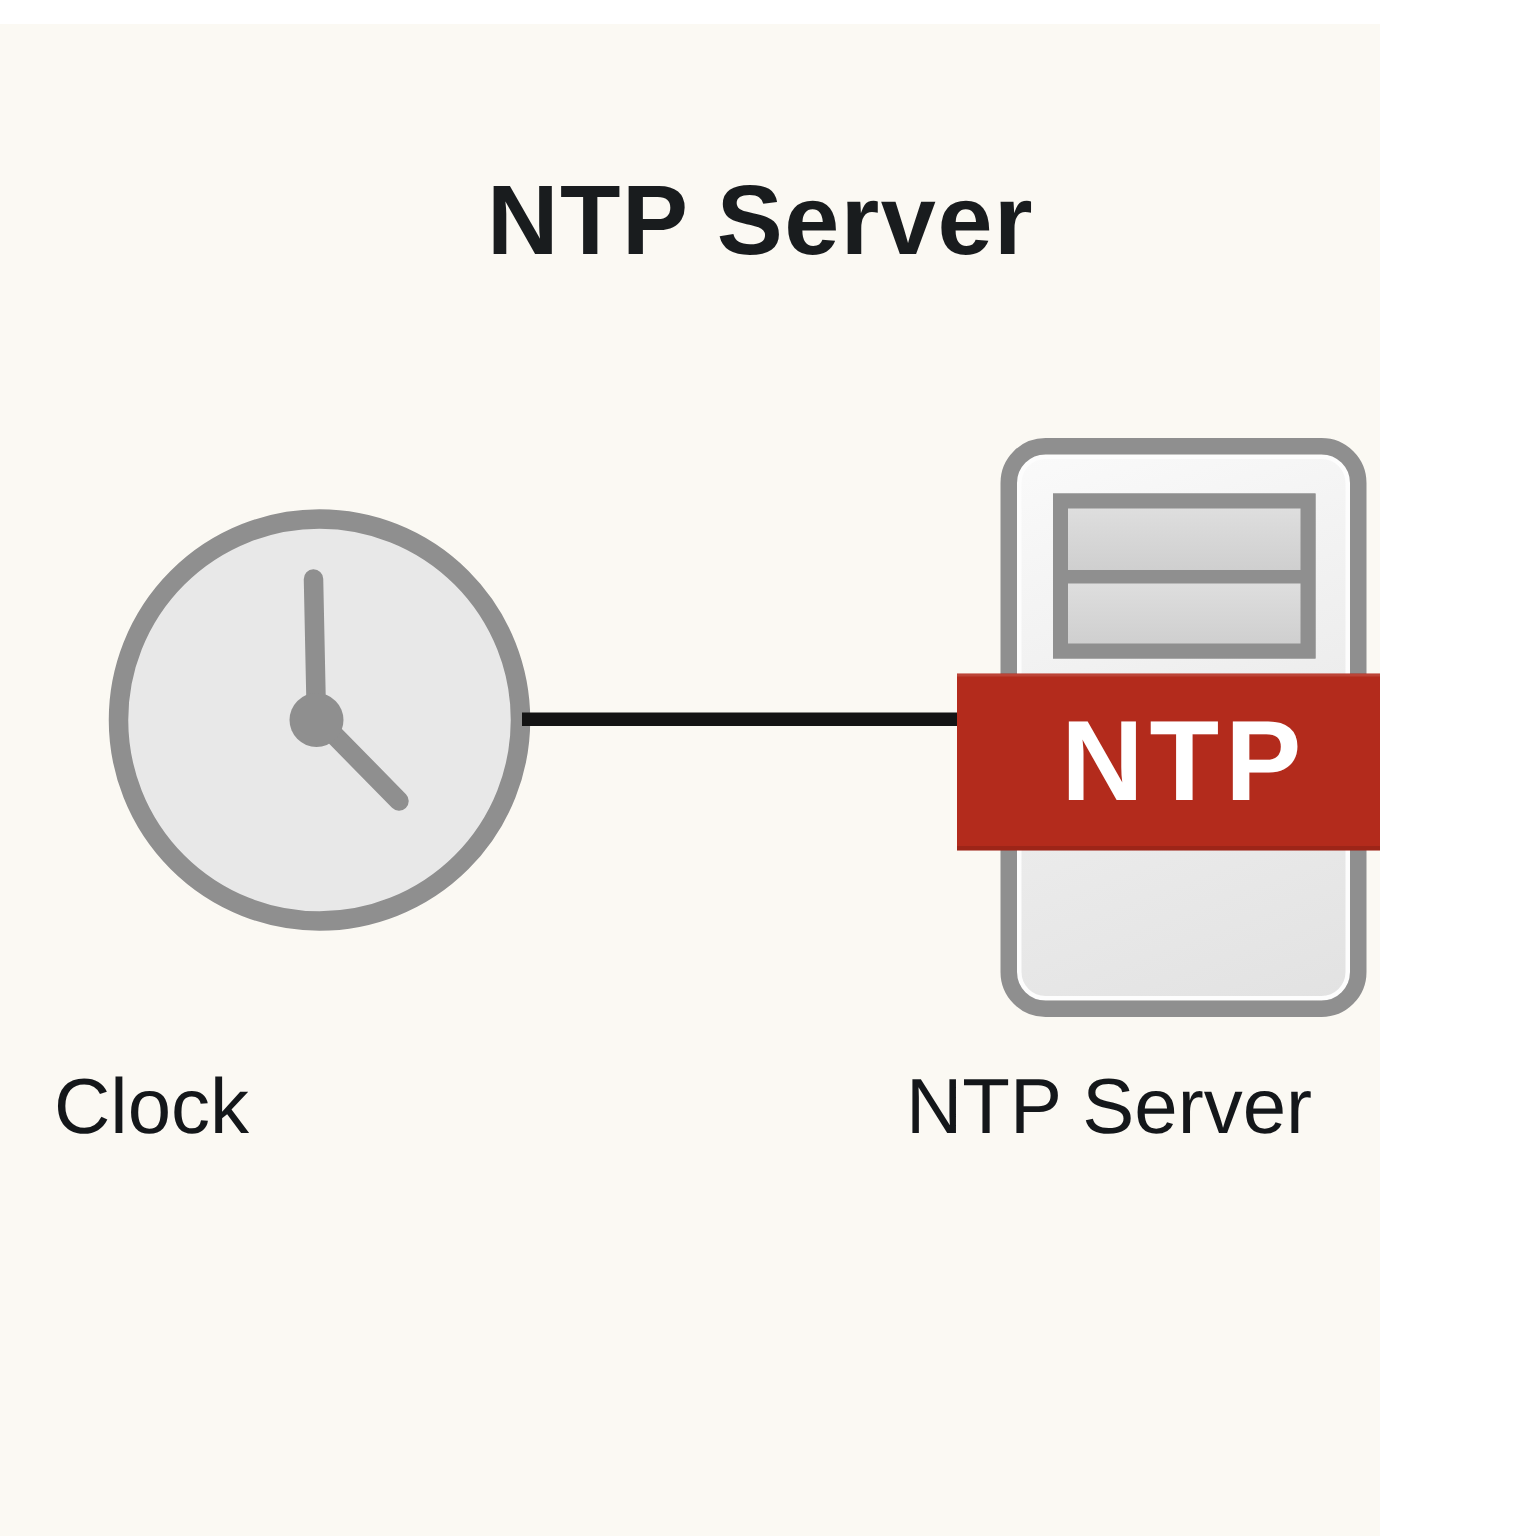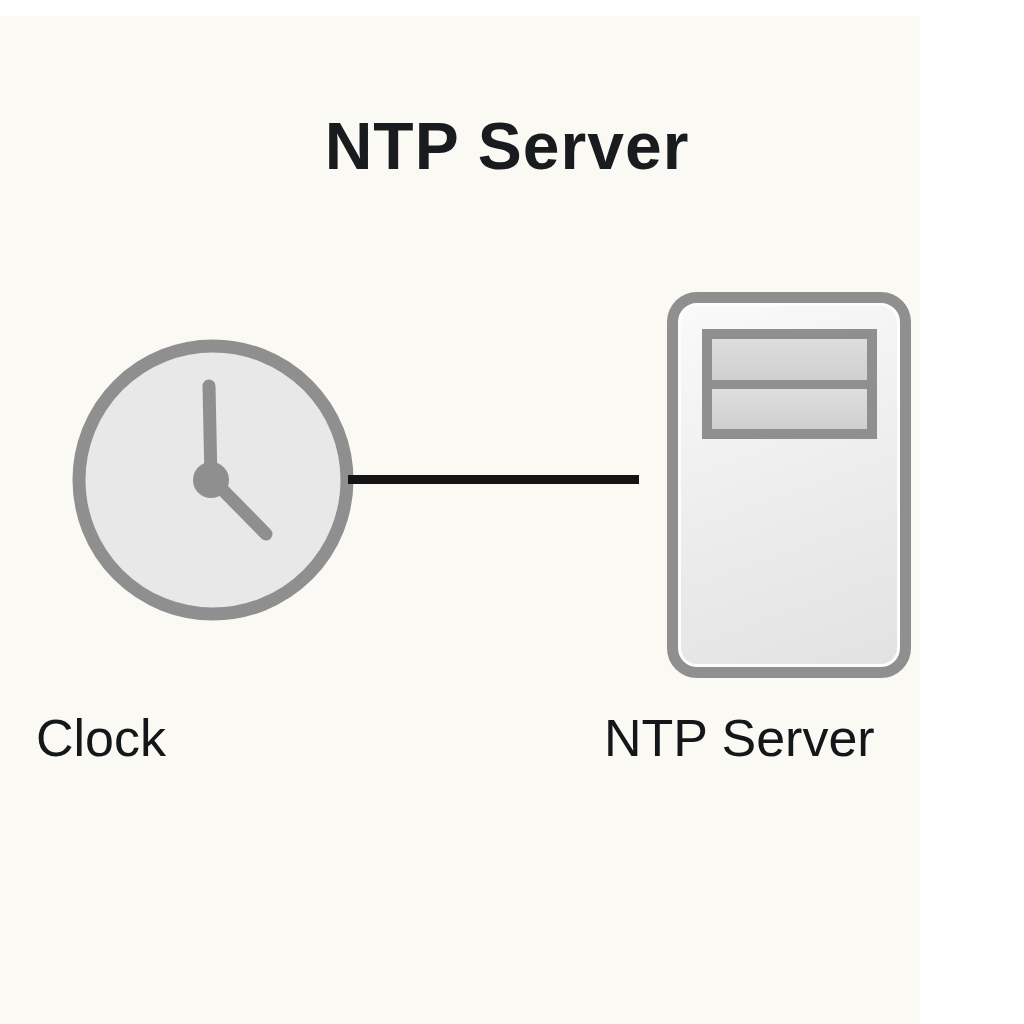--- a/index.html
+++ b/index.html
@@ -114,18 +114,21 @@
 
   <div class="edge-line"></div>
 
   <div class="server-body">
     <div class="server-panel">
       <div class="server-bar"></div>
       <div class="server-bar"></div>
     </div>
   </div>
 
+  <div class="ntp-banner">
+    <span class="ntp-banner-text">NTP</span>
+  </div>
 
   <div class="node-label label-clock">Clock</div>
 
   <div class="node-label label-server">NTP Server</div>
 
 </div>
 
 </body></html>

